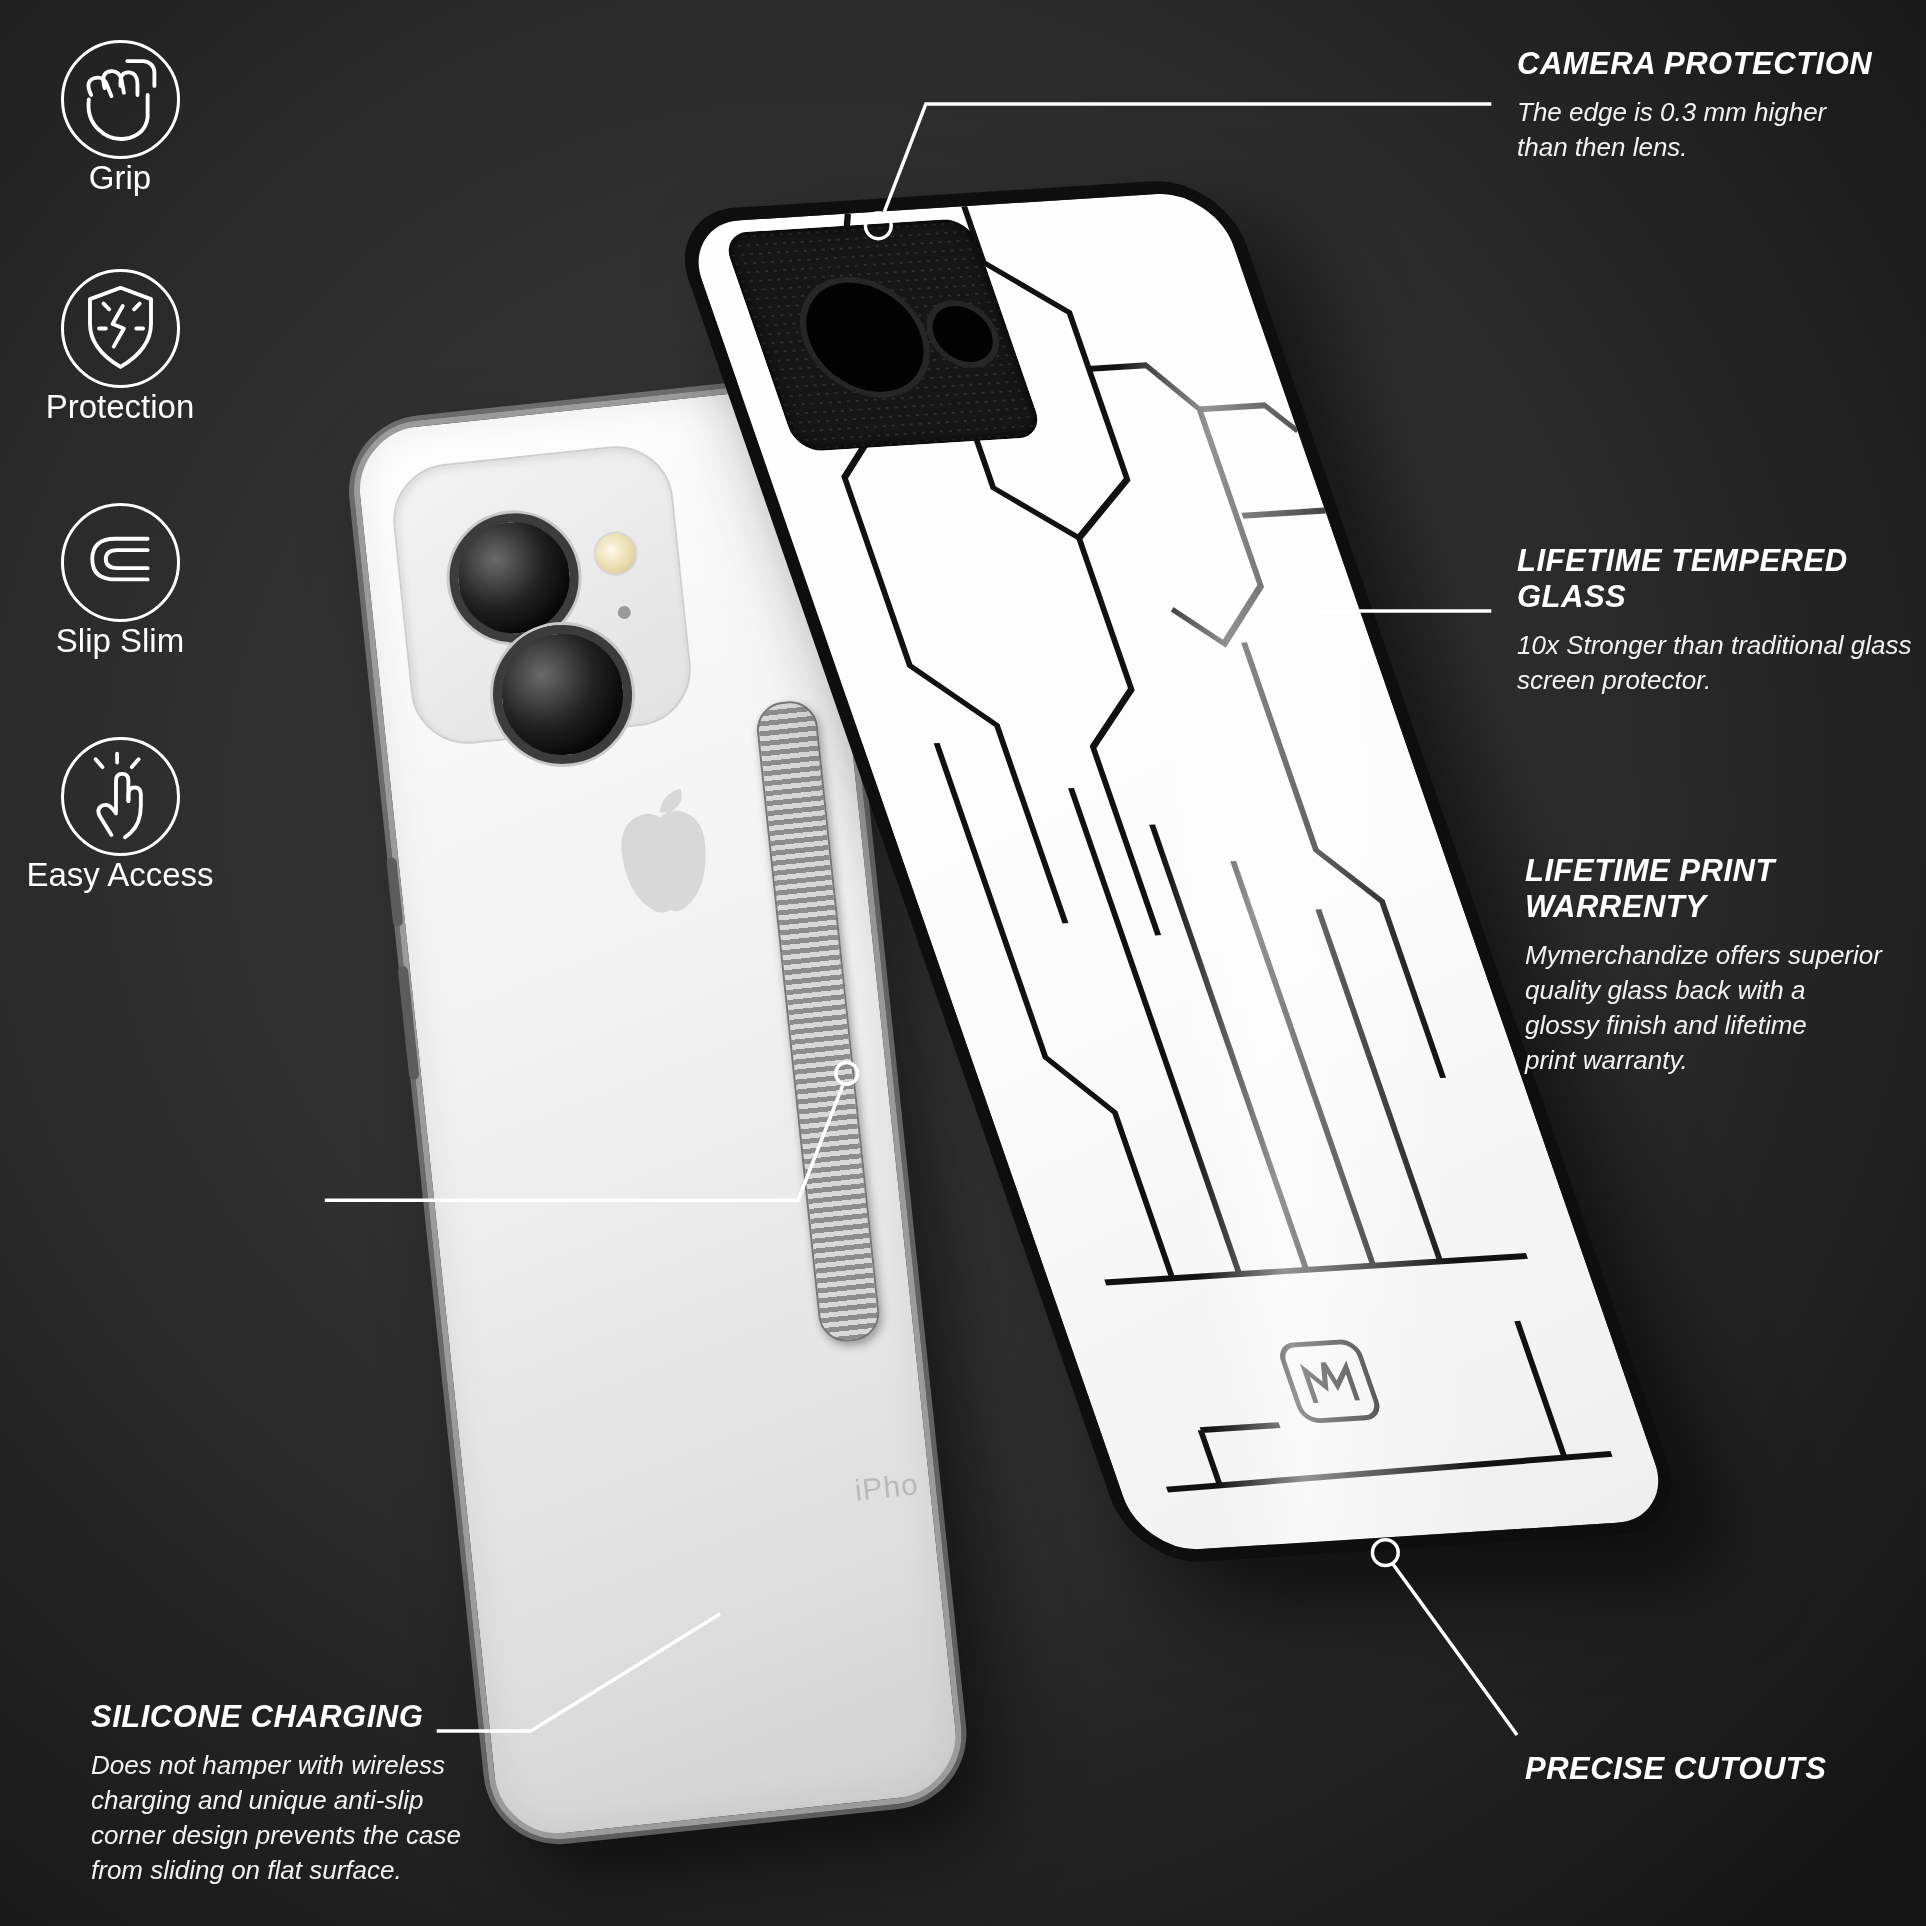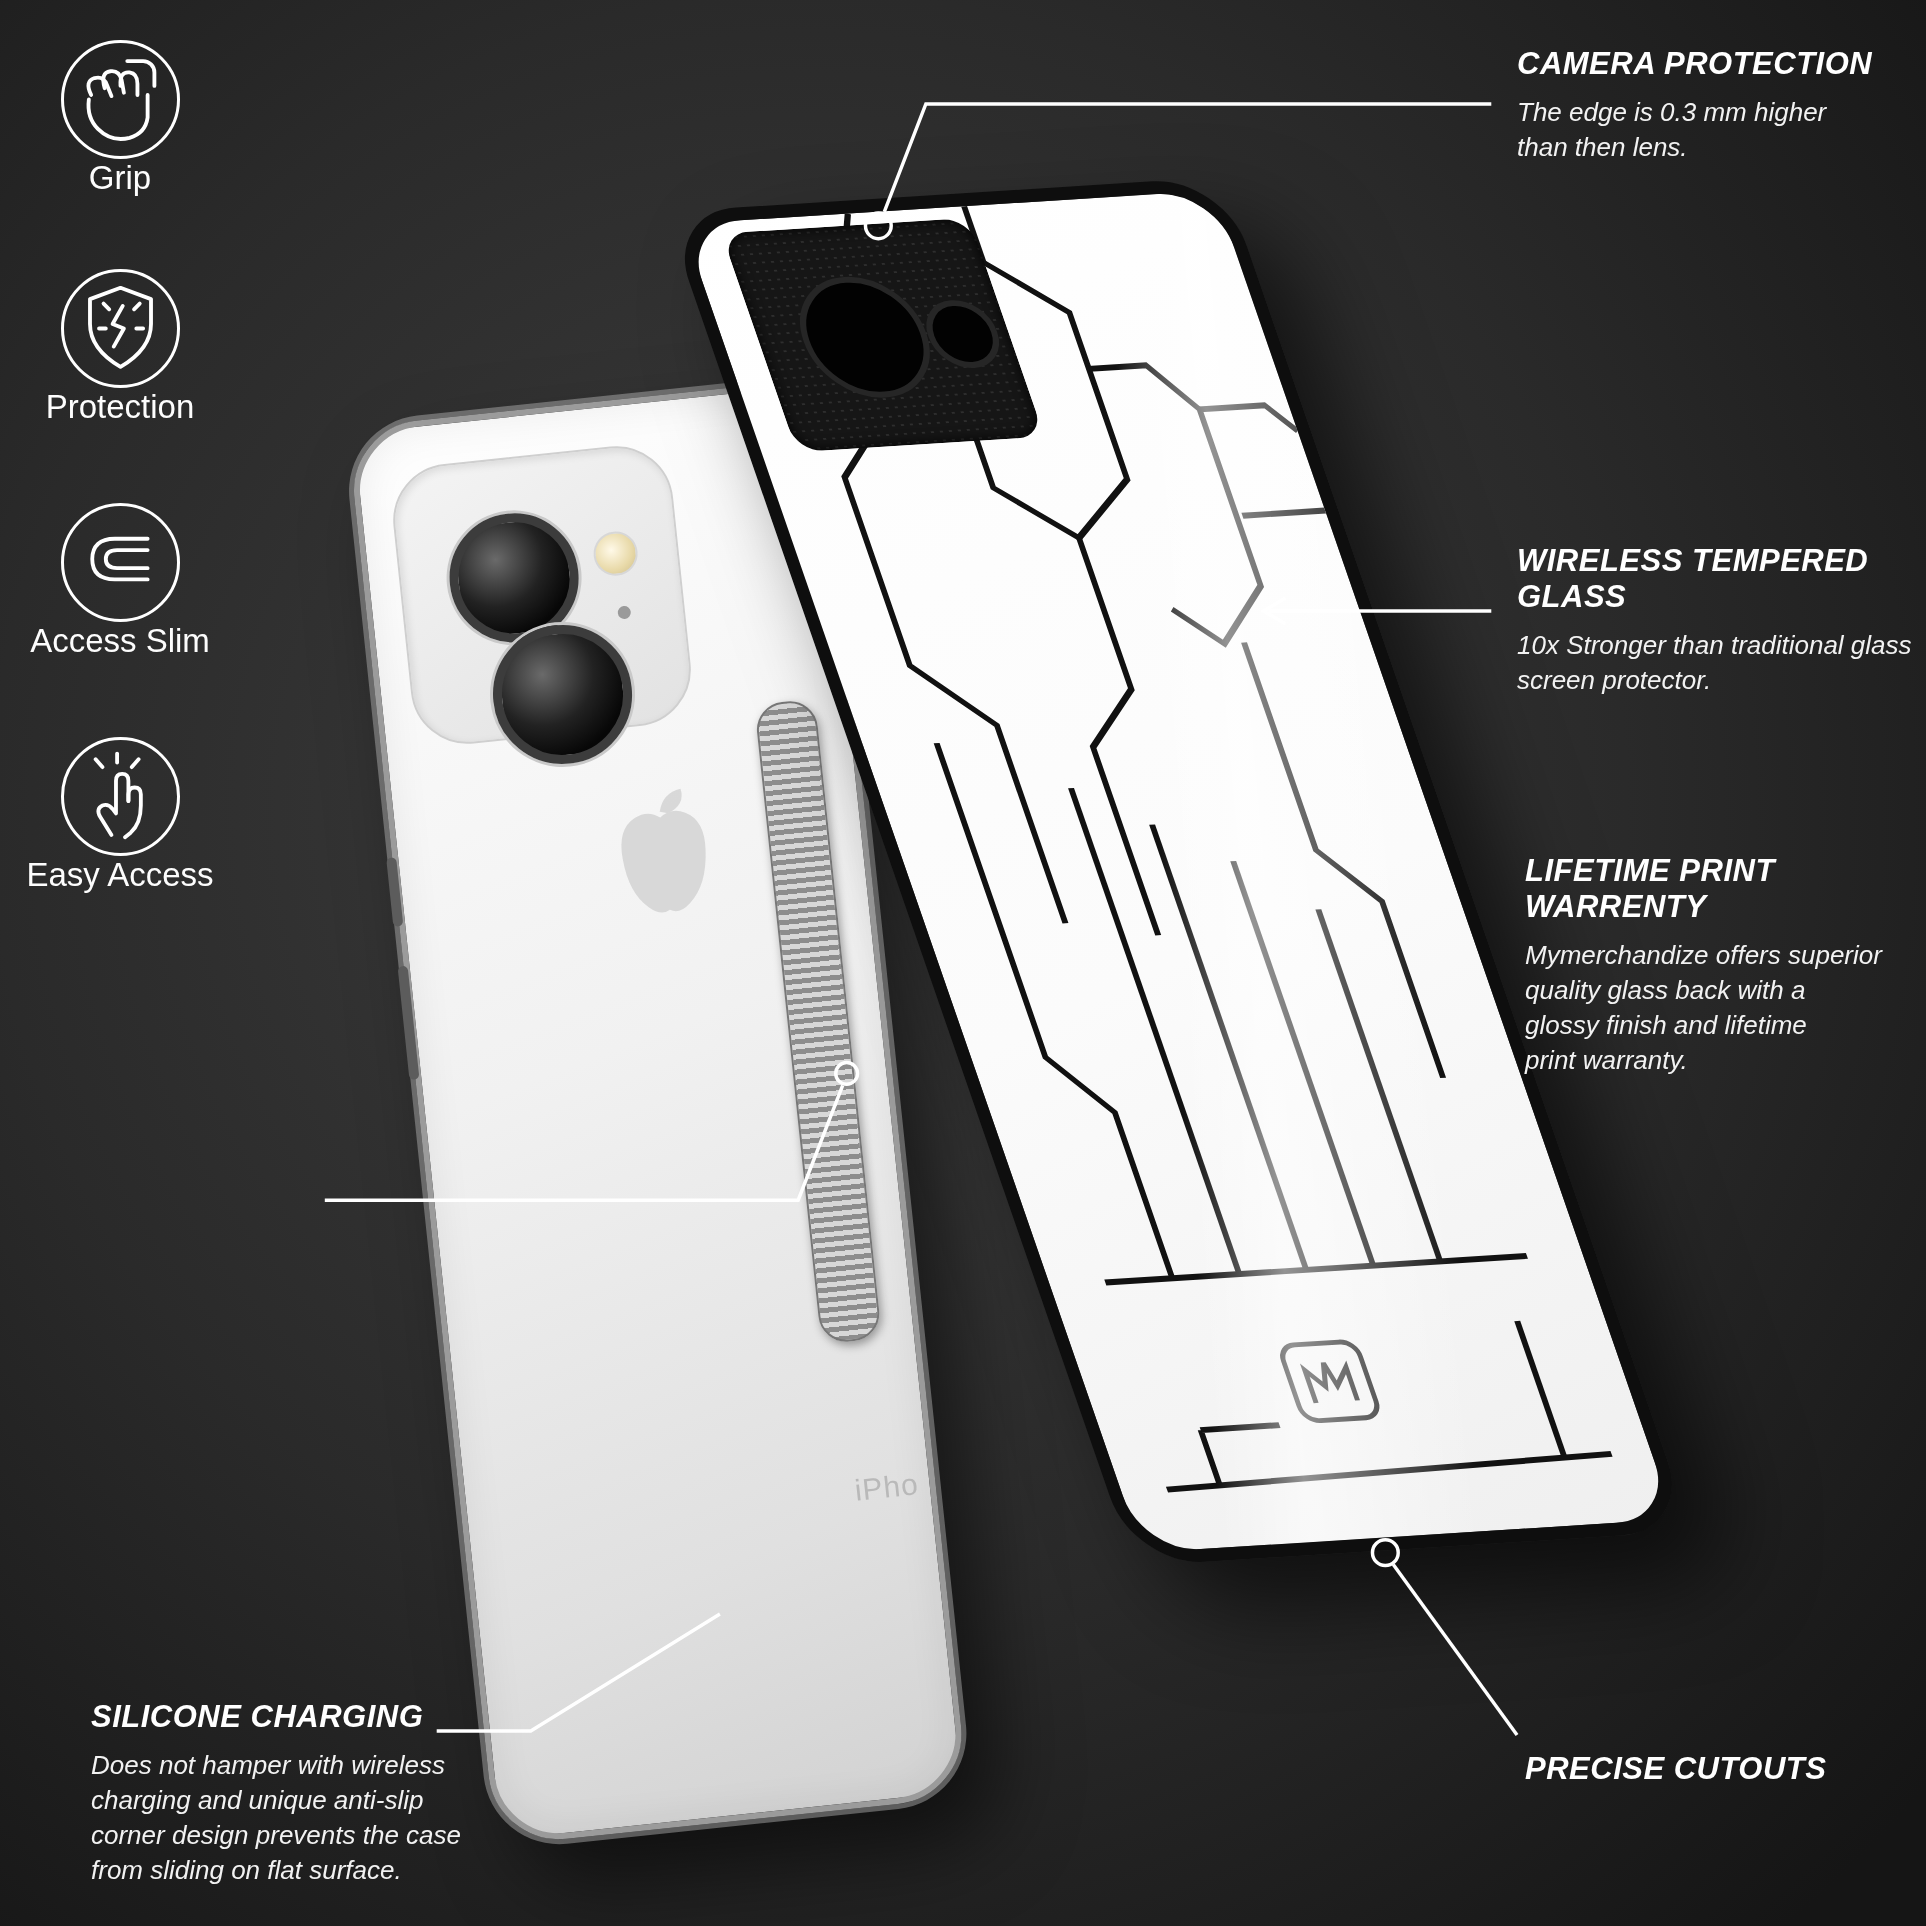--- a/index.html
+++ b/index.html
@@ -114,21 +114,21 @@
 
   <div class="feature" style="top:503px">
     <div class="ficon">
       <svg viewBox="0 0 100 100">
           <g fill="none" stroke="#fff" stroke-width="3.4" stroke-linecap="round" stroke-linejoin="round">
         <path d="M74 29 H45 q-20 0 -20 18 t20 18 h29"></path>
         <path d="M74 39 H47 q-10 0 -10 8 t10 8 h27"></path>
       </g>
         </svg>
     </div>
-    <div class="flabel">Access Slim</div>
+    <div class="flabel">Slip Slim</div>
   </div>
 
   <div class="feature" style="top:737px">
     <div class="ficon">
       <svg viewBox="0 0 100 100">
           <g fill="none" stroke="#fff" stroke-width="3.4" stroke-linecap="round" stroke-linejoin="round">
         <path d="M42 84 l-10 -16 q-4 -7 2 -10 q5 -2 9 3 l3 4 V36 q0 -6 5.5 -6 t5.5 6 v18"></path>
         <path d="M57 54 v-6 q0 -6 5.5 -6 t5.5 6 v10 q0 16 -9 24 l-5 4"></path>
         <path d="M47 20 v-8 M34 24 l-6 -7 M60 24 l6 -7"></path>
       </g>
@@ -213,21 +213,21 @@
     </g>
   </svg>
 
   <div class="callout" style="left:1517px;top:46px">
     <div class="callout-title">CAMERA PROTECTION</div>
     <div class="callout-desc">The edge is 0.3 mm higher
 than then lens.</div>
   </div>
 
   <div class="callout" style="left:1517px;top:543px">
-    <div class="callout-title">WIRELESS TEMPERED GLASS</div>
+    <div class="callout-title">LIFETIME TEMPERED GLASS</div>
     <div class="callout-desc">10x Stronger than traditional glass
 screen protector.</div>
   </div>
 
   <div class="callout" style="left:1525px;top:853px">
     <div class="callout-title">LIFETIME PRINT WARRENTY</div>
     <div class="callout-desc">Mymerchandize offers superior
 quality glass back with a
 glossy finish and lifetime
 print warranty.</div>

